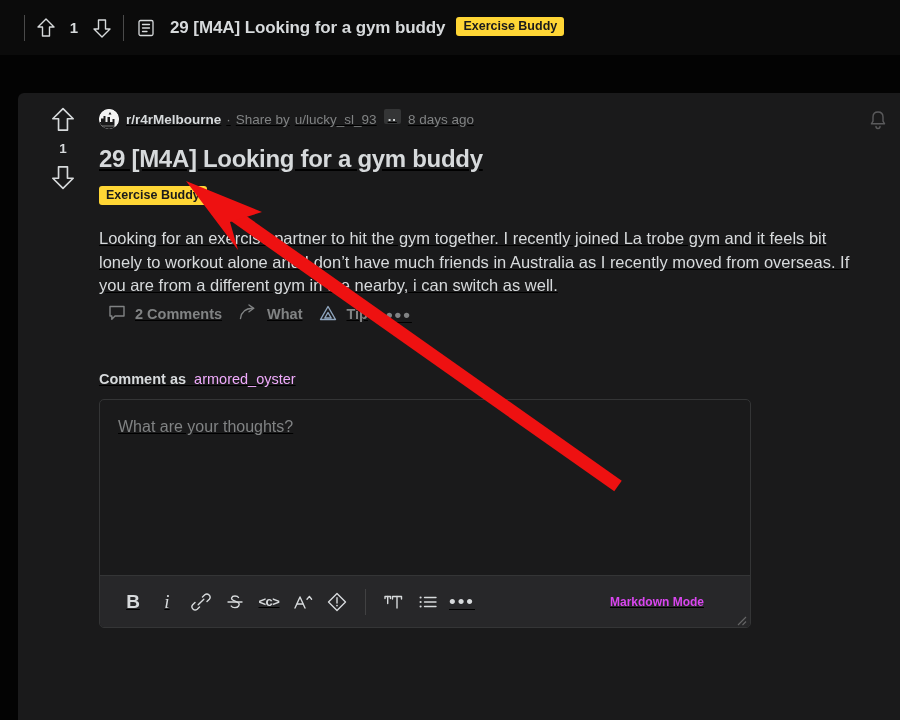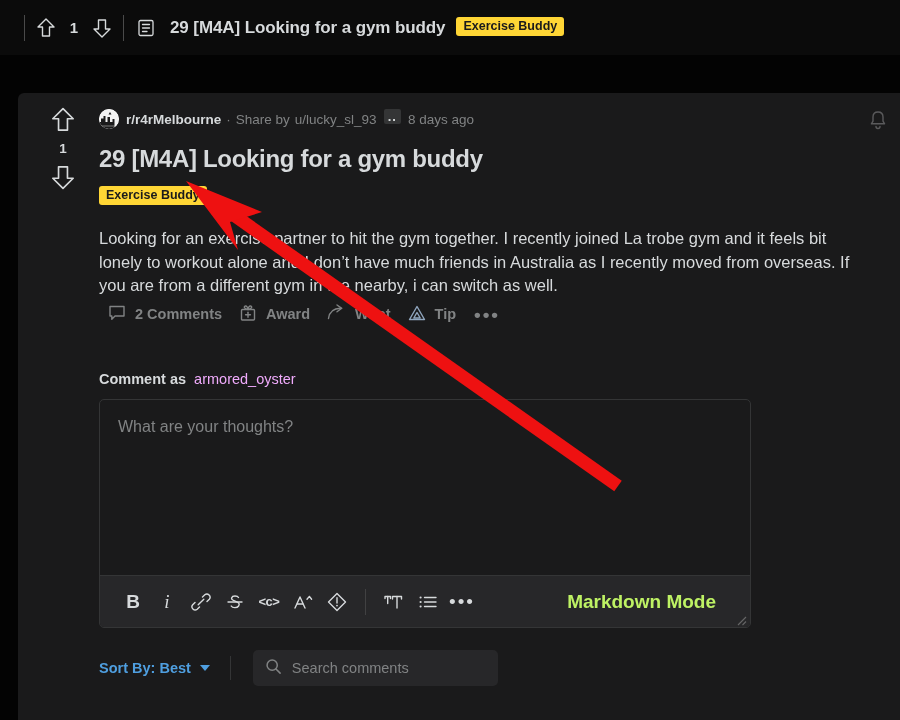--- a/index.html
+++ b/index.html
@@ -118,20 +118,21 @@
     width: 28px; height: 28px;
     display: flex; align-items: center; justify-content: center;
     cursor: pointer;
   }
 
   
   .bodycol {
     position: absolute;
     left: 81px; top: 15px;
     right: 28px;
+    text-decoration: underline;
   }
 
   .meta {
     display: flex;
     align-items: center;
     gap: 0;
     height: 22px;
     font-size: 13.5px;
     color: #818384;
   }
@@ -300,24 +301,24 @@
     flex: none;
   }
   .tool-dots {
     color: #d7dadc;
     font-size: 19px;
     letter-spacing: 2px;
     line-height: 1;
   }
   .toolbar-spacer { flex: 1 1 auto; }
   .mdmode {
-    color: #bef264;
-    font-size: 19px;
-    font-weight: 700;
-    margin-right: 18px;
+    color: #d946ef;
+    font-size: 12px;
+    font-weight: 700;
+    margin-right: 30px;
     cursor: pointer;
     white-space: nowrap;
   }
   .commentbtn {
     background: #d7dadc;
     color: #818384;
     border: none;
     border-radius: 999px;
     font-size: 14.5px;
     font-weight: 700;
@@ -472,32 +473,20 @@
 
         <div class="act">
           <span>
             <svg width="20" height="20" viewBox="0 0 20 20" fill="none" stroke="#818384" stroke-width="1.4">
               <path d="M3 3.5 h14 v9.5 h-9 l-3.2 3.2 v-3.2 H3 Z" stroke-linejoin="round"></path>
             </svg>
           </span>
           <span>2 Comments</span>
         </div>
 
-        <div class="act">
-          <span>
-            <svg width="20" height="20" viewBox="0 0 20 20" fill="none" stroke="#818384" stroke-width="1.4">
-              <rect x="3.5" y="6.5" width="13" height="10.5" rx="1"></rect>
-              <path d="M10 6.5 C10 4.5 8.6 2.6 7 3.2 5.6 3.7 6.3 6 10 6.5 Z" stroke-linejoin="round"></path>
-              <path d="M10 6.5 C10 4.5 11.4 2.6 13 3.2 14.4 3.7 13.7 6 10 6.5 Z" stroke-linejoin="round"></path>
-              <line x1="10" y1="9.3" x2="10" y2="14.2" stroke-linecap="round"></line>
-              <line x1="7.6" y1="11.8" x2="12.4" y2="11.8" stroke-linecap="round"></line>
-            </svg>
-          </span>
-          <span>Award</span>
-        </div>
 
         <div class="act">
           <span>
             <svg width="21" height="20" viewBox="0 0 21 20" fill="none" stroke="#818384" stroke-width="1.4">
               <path d="M2.5 15.5 C3.5 8 8.5 5.5 14.5 5.3" stroke-linecap="round"></path>
               <path d="M11 2 L15.8 5.3 L11 8.8" stroke-linecap="round" stroke-linejoin="round"></path>
             </svg>
           </span>
           <span>What</span>
         </div>
@@ -593,36 +582,20 @@
           <div class="tool">
             <span class="tool-dots">•••</span>
           </div>
 
           <div class="toolbar-spacer"></div>
 
           <div class="mdmode">Markdown Mode</div>
         </div>
       </div>
 
-      <div class="sortbar">
-        <div class="sortby">
-          <span>Sort By: Best</span>
-          <span class="caret"></span>
-        </div>
-        <div class="sort-sep"></div>
-        <div class="searchbox">
-          <span>
-            <svg width="17" height="17" viewBox="0 0 18 18" fill="none" stroke="#818384" stroke-width="1.6">
-              <circle cx="7.6" cy="7.6" r="5.4"></circle>
-              <line x1="11.6" y1="11.6" x2="16" y2="16" stroke-linecap="round"></line>
-            </svg>
-          </span>
-          <span class="search-ph">Search comments</span>
-        </div>
-      </div>
 
     </div>
   </div>
 
   <svg class="annot" viewBox="0 0 900 720">
     <line x1="618" y1="486" x2="228" y2="211" stroke="#ee1111" stroke-width="13" stroke-linecap="butt"></line>
     <path d="M186 181 L262 212 L230 222 L238 250 Z" fill="#ee1111"></path>
   </svg>
 
 </div>

